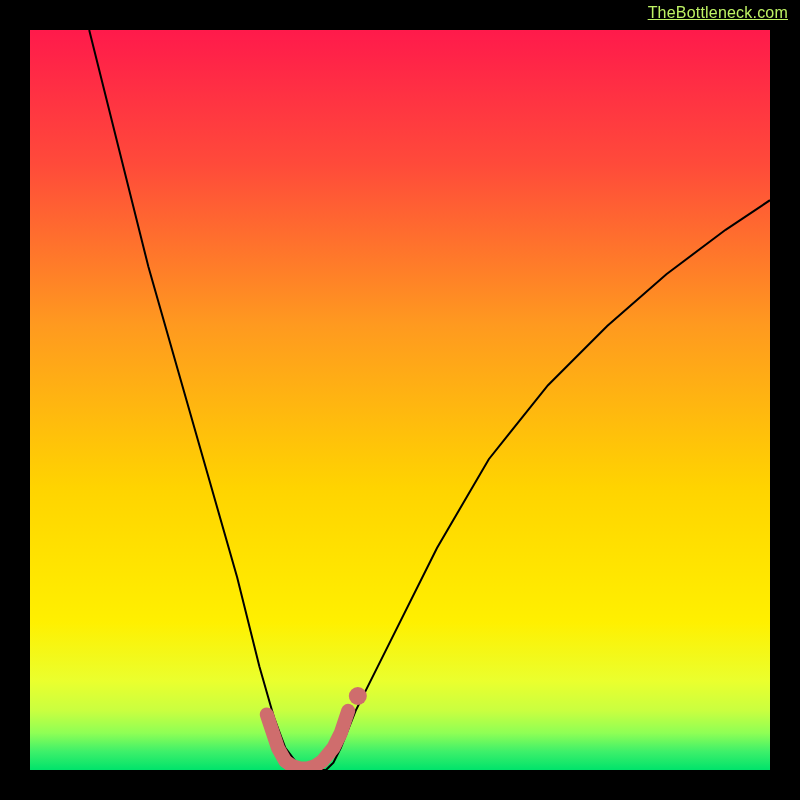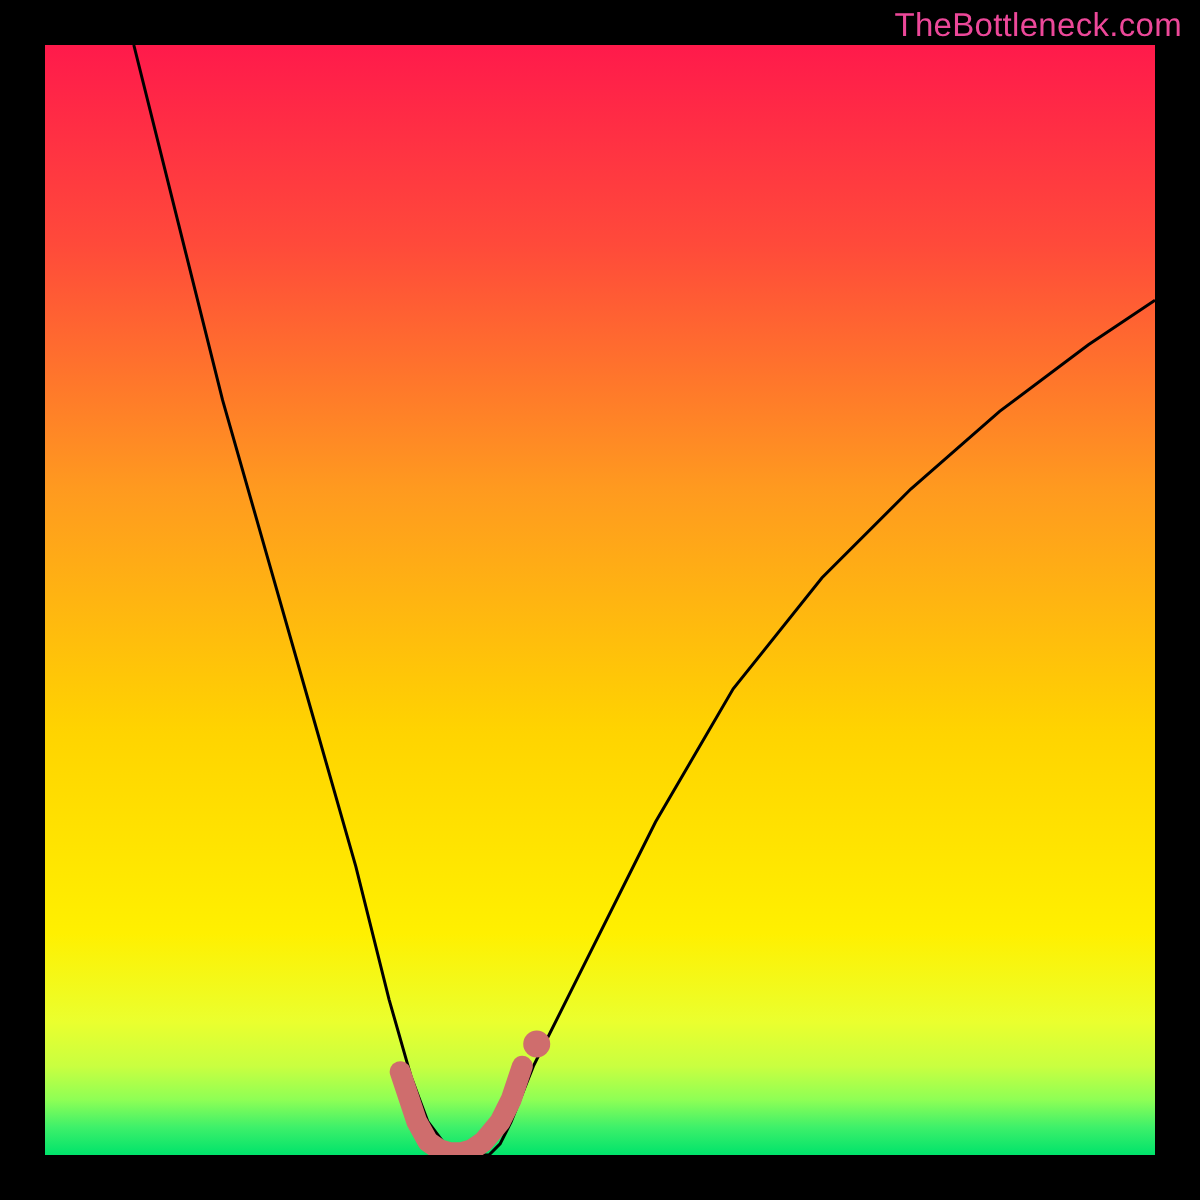--- a/index.html
+++ b/index.html
@@ -14,25 +14,26 @@
   .frame {
     position: relative;
     width: 800px;
     height: 800px;
     background: #000;
   }
   .watermark {
     position: absolute;
     top: 4px;
     right: 12px;
-    color: #ec4899;
-    font-size: 22px;
+    color: #bef264;
+    font-size: 16px;
     font-weight: 500;
     letter-spacing: 0.2px;
     z-index: 5;
+    text-decoration: underline;
   }
   .plot {
     position: absolute;
     left: 30px;
     top: 30px;
     width: 740px;
     height: 740px;
   }
   .plot svg {
     display: block;

